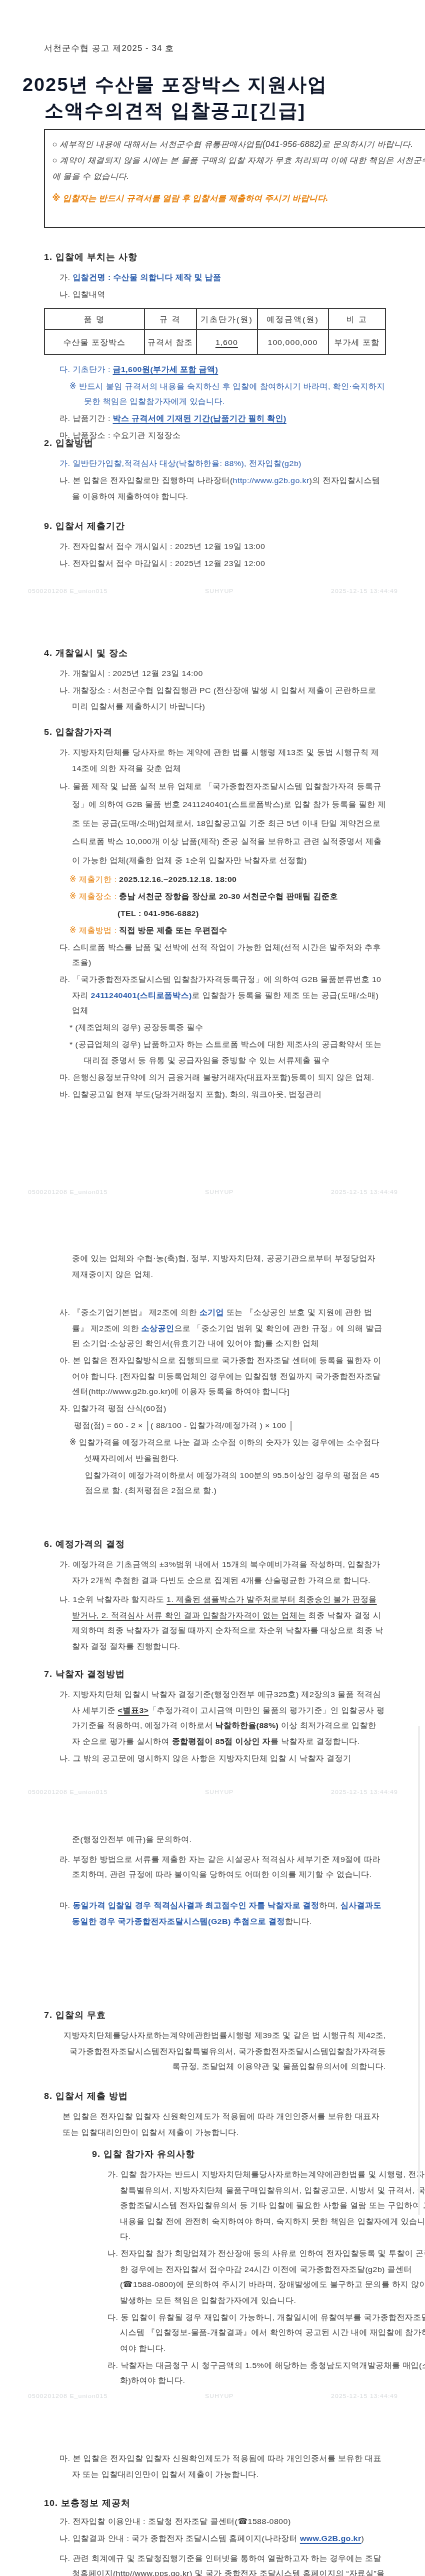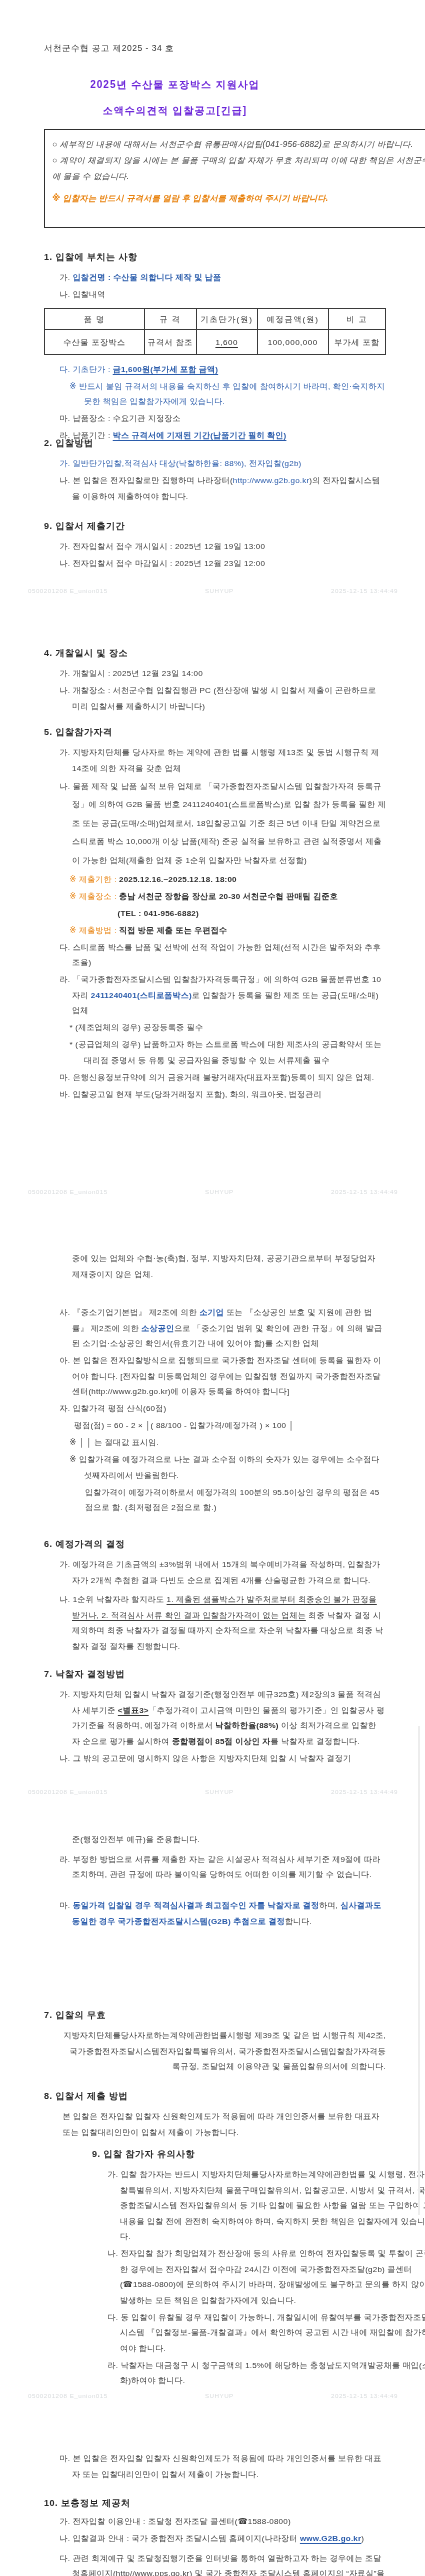--- a/index.html
+++ b/index.html
@@ -17,21 +17,21 @@
   .deep{padding-left:30px;text-indent:0;}
   .wide p, p.wide{line-height:18.5px;}
   .blue{color:#2b5cab;}
   .orange{color:#e8820e;}
   .bold{font-weight:bold;}
   .ul{text-decoration:underline;text-underline-offset:1.5px;}
   .blk{color:#2f2f2f;}
 
   #notice-no{position:absolute;top:43px;left:44px;font-size:8.5px;letter-spacing:0.5px;color:#343434;}
   #doc-title{position:absolute;top:72px;left:0;width:350px;text-align:center;
-    font-size:10px;font-weight:bold;color:#6d28d9;letter-spacing:1px;line-height:26px;}
+    font-size:19px;font-weight:bold;color:#0f172a;letter-spacing:1px;line-height:26px;}
   #info-box{position:absolute;top:129px;left:44px;width:408px;height:99px;box-sizing:border-box;
     border:1px solid #2f2f2f;padding:7.2px 7.2px 5.2px 7.2px;font-style:italic;}
   #info-box p{font-size:8.2px;line-height:16px;margin:0;}
   #info-box .warn{margin-top:6.2px;font-weight:bold;}
 
   table.bid-table{border-collapse:collapse;margin:5.2px 0 6.2px 0;}
   table.bid-table th,table.bid-table td{
     border:1px solid #3a3a3a;text-align:center;font-size:8px;color:#333;padding:0 2.1px;}
   table.bid-table th{height:20.6px;font-weight:normal;letter-spacing:1px;}
   table.bid-table td{height:24px;letter-spacing:0.5px;}
@@ -80,22 +80,22 @@
           <td>수산물 포장박스</td>
           <td>규격서 참조</td>
           <td><span class="ul">1,600</span></td>
           <td>100,000,000</td>
           <td>부가세 포함</td>
         </tr>
       </tbody>
     </table>
     <p class="item"><span class="blue">다. </span><span class="blue">기초단가 : </span><span class="blue bold ul">금1,600원(부가세 포함 금액)</span></p>
     <p class="note blue">※ 반드시 붙임 규격서의 내용을 숙지하신 후 입찰에 참여하시기 바라며, 확인·숙지하지 못한 책임은 입찰참가자에게 있습니다.</p>
+    <p class="item"><span>라. 납품기간 : </span><span class="blue bold ul">박스 규격서에 기재된 기간(납품기간 필히 확인)</span></p>
     <p class="item">마. 납품장소 : 수요기관 지정장소</p>
-    <p class="item"><span>라. 납품기간 : </span><span class="blue bold ul">박스 규격서에 기재된 기간(납품기간 필히 확인)</span></p>
   </div>
 
   <div class="sec" style="top:437px;">
     <div class="sec-h">2. 입찰방법</div>
     <p class="item blue">가. 일반단가입찰,적격심사 대상(낙찰하한율: 88%), 전자입찰(g2b)</p>
     <p class="item"><span>나. 본 입찰은 전자입찰로만 집행하며 나라장터(</span><span class="blue">http://www.g2b.go.kr</span><span>)의 전자입찰시스템을 이용하여 제출하여야 합니다.</span></p>
   </div>
 
   <div class="sec" style="top:520px;">
     <div class="sec-h">9. 입찰서 제출기간</div>
@@ -136,21 +136,20 @@
     <span>SUHYUP</span>
     <span>2025-12-15 13:44:49</span>
   </div>
 
   <div class="sec" style="top:1251px;">
     <p class="cont">중에 있는 업체와 수협·농(축)협, 정부, 지방자치단체, 공공기관으로부터 부정당업자 제재중이지 않은 업체.</p>
     <p class="item gap-top-lg"><span>사. 『중소기업기본법』 제2조에 의한 </span><span class="blue bold">소기업</span><span> 또는 『소상공인 보호 및 지원에 관한 법률』 제2조에 의한 </span><span class="blue bold">소상공인</span><span>으로 「중소기업 범위 및 확인에 관한 규정」에 의해 발급된 소기업·소상공인 확인서(유효기간 내에 있어야 함)를 소지한 업체</span></p>
     <p class="item">아. 본 입찰은 전자입찰방식으로 집행되므로 국가종합 전자조달 센터에 등록을 필한자 이어야 합니다. [전자입찰 미등록업체인 경우에는 입찰집행 전일까지 국가종합전자조달센터(http://www.g2b.go.kr)에 이용자 등록을 하여야 합니다]</p>
     <p class="item">자. 입찰가격 평점 산식(60점)</p>
     <p class="deep">평점(점) = 60 - 2 × │( 88/100 - 입찰가격/예정가격 ) × 100 │</p>
-    <p class="note">※ │ │ 는 절대값 표시임.</p>
     <p class="note">※ 입찰가격을 예정가격으로 나눈 결과 소수점 이하의 숫자가 있는 경우에는 소수점다섯째자리에서 반올림한다.</p>
     <p class="deep" style="padding-left:41px;">입찰가격이 예정가격이하로서 예정가격의 100분의 95.5이상인 경우의 평점은 45점으로 함. (최저평점은 2점으로 함.)</p>
   </div>
 
   <div class="sec" style="top:1538px;">
     <div class="sec-h">6. 예정가격의 결정</div>
     <p class="item">가. 예정가격은 기초금액의 ±3%범위 내에서 15개의 복수예비가격을 작성하며, 입찰참가자가 2개씩 추첨한 결과 다빈도 순으로 집계된 4개를 산술평균한 가격으로 합니다.</p>
     <p class="item gap-top-sm"><span>나. 1순위 낙찰자라 할지라도 </span><span class="ul">1. 제출된 샘플박스가 발주처로부터 최종승인 불가 판정을 받거나, 2. 적격심사 서류 확인 결과 입찰참가자격이 없는 업체는</span><span> 최종 낙찰자 결정 시 제외하며 최종 낙찰자가 결정될 때까지 순차적으로 차순위 낙찰자를 대상으로 최종 낙찰자 결정 절차를 진행합니다.</span></p>
   </div>
 
@@ -160,21 +159,21 @@
     <p class="item">나. 그 밖의 공고문에 명시하지 않은 사항은 지방자치단체 입찰 시 낙찰자 결정기</p>
   </div>
 
   <div class="fax-line" style="top:1788px;">
     <span>0500201208 E_union015</span>
     <span>SUHYUP</span>
     <span>2025-12-15 13:44:49</span>
   </div>
 
   <div class="sec" style="top:1832px;">
-    <p class="cont">준(행정안전부 예규)을 준용합니다.</p>
+    <p class="cont">준(행정안전부 예규)을 문의하여.</p>
     <p class="item gap-top-sm">라. 부정한 방법으로 서류를 제출한 자는 같은 시설공사 적격심사 세부기준 제9절에 따라 조치하며, 관련 규정에 따라 불이익을 당하여도 어떠한 이의를 제기할 수 없습니다.</p>
     <p class="item gap-top-md"><span>마. </span><span class="blue bold">동일가격 입찰일 경우 적격심사결과 최고점수인 자를 낙찰자로 결정</span><span>하며, </span><span class="blue bold">심사결과도 동일한 경우 국가종합전자조달시스템(G2B) 추첨으로 결정</span><span>합니다.</span></p>
   </div>
 
   <div class="sec" style="top:2009px;">
     <div class="sec-h">7. 입찰의 무효</div>
     <p class="cont" style="padding-left:18.5px;text-align:right;">지방자치단체를당사자로하는계약에관한법률시행령 제39조 및 같은 법 시행규칙 제42조, 국가종합전자조달시스템전자입찰특별유의서, 국가종합전자조달시스템입찰참가자격등록규정, 조달업체 이용약관 및 물품입찰유의서에 의합니다.</p>
   </div>
 
   <div class="sec" style="top:2090px;">

